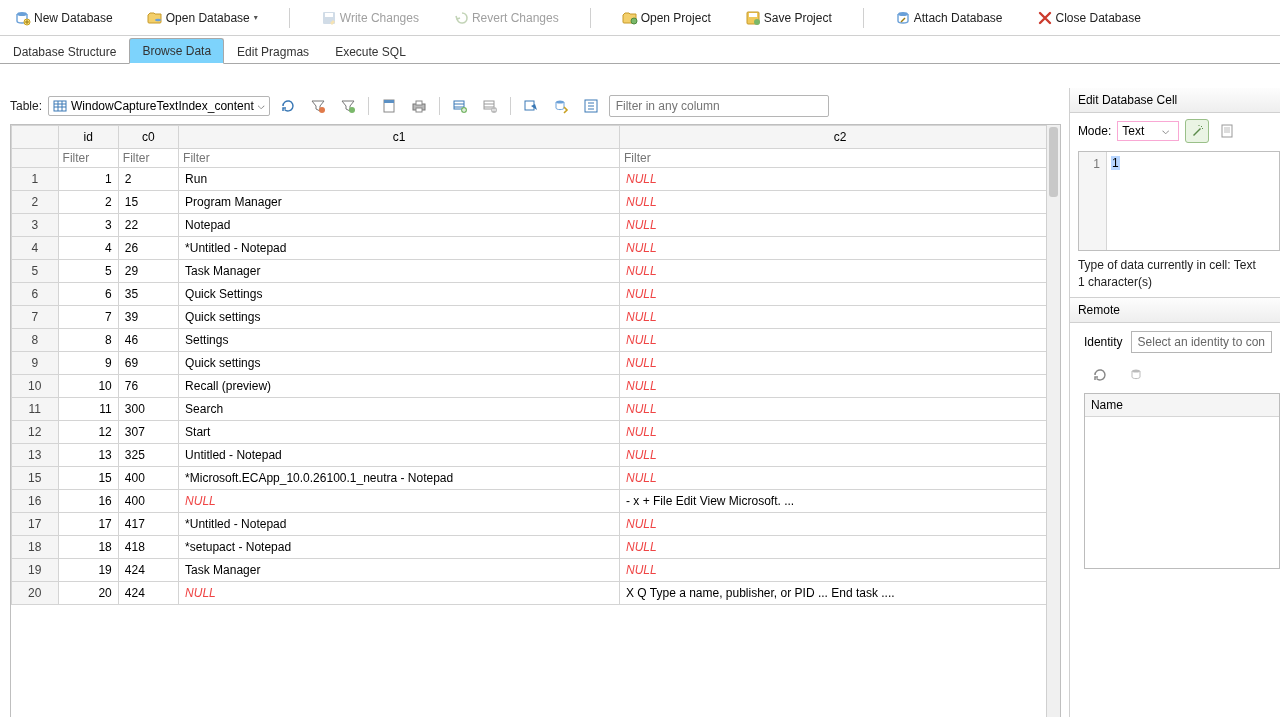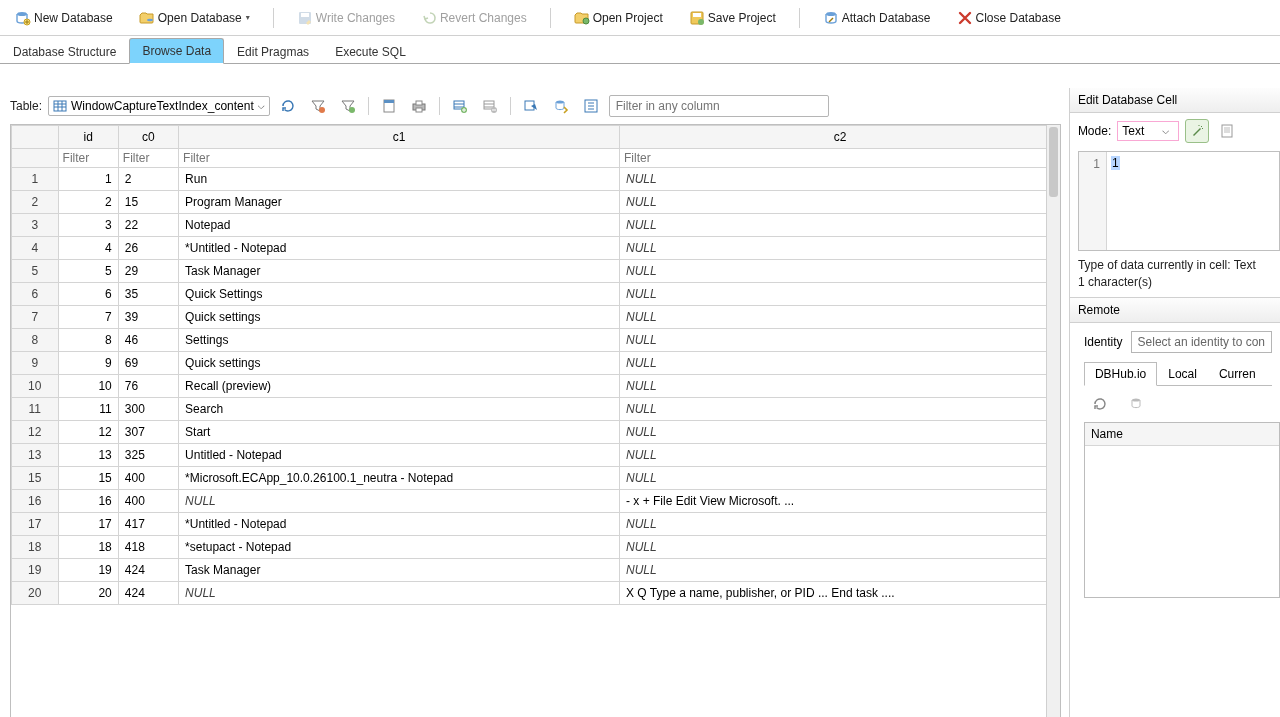--- a/index.html
+++ b/index.html
@@ -1,19 +1,19 @@
 <!DOCTYPE html>
 <html><head>
 <meta charset="utf-8">
 <style>
 * { box-sizing: border-box; margin: 0; padding: 0; font-family: "Segoe UI", Tahoma, sans-serif; font-size: 12px; }
 body { background: #fff; width: 1280px; height: 717px; overflow: hidden; user-select: none; }
 
 
-.toolbar { display: flex; align-items: center; height: 36px; padding: 4px 8px; border-bottom: 1px solid #d0d0d0; gap: 12px; }
+.toolbar { display: flex; align-items: center; height: 36px; padding: 4px 8px; border-bottom: 1px solid #d0d0d0; gap: 20px; }
 .toolbar-btn { display: inline-flex; align-items: center; gap: 3px; padding: 3px 6px; border: 1px solid transparent; border-radius: 3px; background: transparent; cursor: pointer; color: #222; }
 .toolbar-btn svg { flex-shrink: 0; }
 .toolbar-btn.disabled { color: #a0a0a0; }
 .toolbar-btn.disabled svg { opacity: 0.45; }
 .toolbar-sep { width: 1px; height: 20px; background: #d0d0d0; margin: 0 4px; }
 .toolbar-dropdown-arrow { font-size: 8px; color: #555; margin-left: 1px; }
 
 
 .tabstrip { display: flex; align-items: flex-end; height: 28px; border-bottom: 1px solid #a8a8a8; gap: 0; }
 .tab { padding: 5px 12px; border: 1px solid transparent; border-bottom: none; cursor: pointer; color: #333; position: relative; top: 1px; }
@@ -39,21 +39,21 @@
 .grid-wrap { flex: 1; overflow: hidden; margin: 0 8px 0 10px; border: 1px solid #bfbfbf; position: relative; }
 table.grid { border-collapse: collapse; width: 1050px; table-layout: fixed; }
 table.grid th, table.grid td { border: 1px solid #d4d4d4; padding: 4px 6px; text-align: left; white-space: nowrap; overflow: hidden; text-overflow: ellipsis; background: #fff; }
 table.grid th { background: #f5f5f5; font-weight: 400; text-align: center; position: sticky; top: 0; }
 table.grid th.rowhead, table.grid td.rowhead { width: 34px; background: #f5f5f5; text-align: center; color: #444; }
 col.col-id { width: 44px; }
 col.col-c0 { width: 44px; }
 col.col-c1 { width: 322px; }
 col.col-c2 { width: 322px; }
 table.grid td.num { text-align: right; }
-table.grid td.null { color: #404040; font-style: italic; }
+table.grid td.null { color: #ef4444; font-style: italic; }
 table.grid tr.filter-row input { width: 100%; border: none; outline: none; color: #888; font-size: 12px; background: transparent; }
 table.grid tr.filter-row td { padding: 2px 4px; }
 
 
 .vscroll { position: absolute; right: 0; top: 0; width: 14px; height: 100%; background: #f0f0f0; border-left: 1px solid #d0d0d0; }
 .vscroll .thumb { position: absolute; left: 2px; right: 2px; top: 2px; height: 70px; background: #c8c8c8; border-radius: 3px; }
 
 
 .panel-title { background: linear-gradient(#fdfdfd, #eee); border-bottom: 1px solid #d0d0d0; padding: 5px 8px; font-weight: 400; }
 .cell-editor-bar { display: flex; align-items: center; gap: 6px; padding: 6px 8px; }
@@ -455,25 +455,20 @@
       <div>1 character(s)</div>
     </div>
 
     <div class="remote-title">Remote</div>
 
     <div class="identity-row">
       <span>Identity</span>
       <div class="identity-select">Select an identity to con</div>
     </div>
 
-    <div class="remote-tabs">
-      <div class="rtab active">DBHub.io</div>
-      <div class="rtab">Local</div>
-      <div class="rtab">Curren</div>
-    </div>
 
     <div class="remote-toolbar">
       <span class="mini-btn">
           <svg width="16" height="16" viewBox="0 0 16 16">
             <path d="M3 8a5 5 0 1 1 1.5 3.5" fill="none" stroke="#888" stroke-width="1.5"></path>
             <path d="M3 13v-3h3" fill="none" stroke="#888" stroke-width="1.5"></path>
           </svg>
         </span>
       <span class="mini-btn">
           <svg width="16" height="16" viewBox="0 0 16 16">

